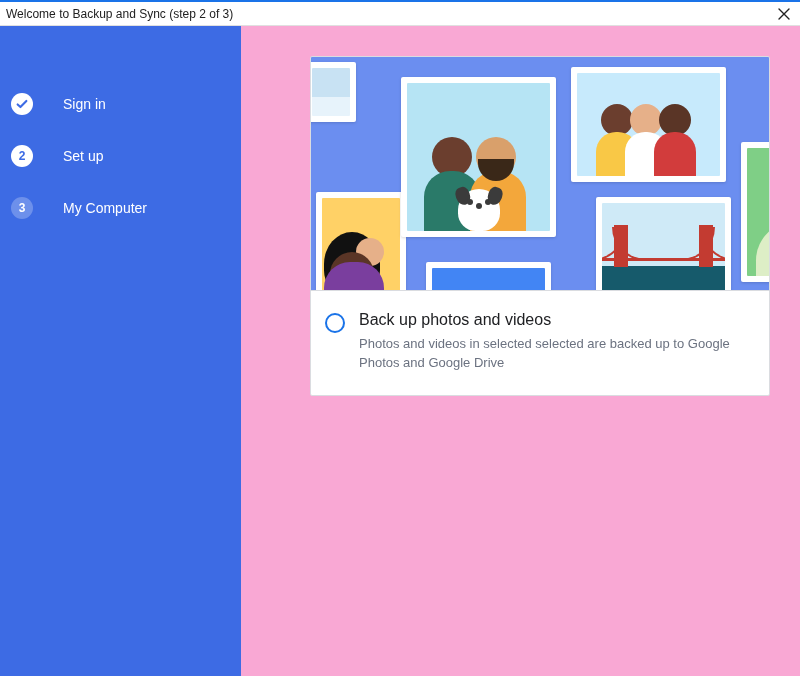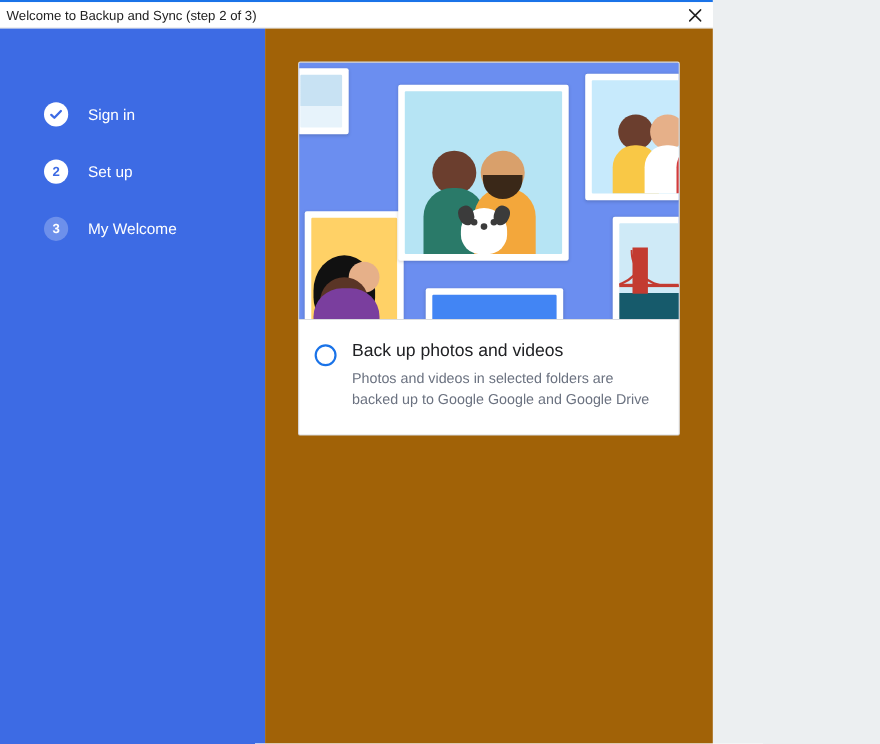--- a/index.html
+++ b/index.html
@@ -4,21 +4,21 @@
 <style>
   * { box-sizing: border-box; margin: 0; padding: 0; }
   body {
     font-family: Arial, "Helvetica Neue", sans-serif;
     background: #eceff1;
     width: 800px;
     height: 676px;
     overflow: hidden;
   }
   .window {
-    width: 648px;
+    width: 800px;
     height: 676px;
     background: #fff;
     display: flex;
     flex-direction: column;
     border-top: 2px solid #1a73e8;
   }
   .titlebar {
     height: 24px;
     background: #fff;
     display: flex;
@@ -50,41 +50,42 @@
     padding-top: 52px;
     color: #fff;
     flex-shrink: 0;
   }
   .sidebar { background: #3966e6; }
   .sidebar { background: #3d6be4; }
   .step {
     display: flex;
     align-items: center;
     height: 52px;
-    padding-left: 40px;
-    gap: 18px;
+    padding-left: 11px;
+    gap: 30px;
     font-size: 14px;
   }
   .step .circle {
     width: 22px; height: 22px; border-radius: 50%;
     background: #fff; color: #3d6be4;
     display:flex; align-items:center; justify-content:center;
     font-size: 12px; font-weight: 600;
     flex-shrink:0;
   }
   .step.inactive .circle {
     background: rgba(255,255,255,0.25);
     color: #fff;
   }
   .step .check svg { width: 14px; height: 14px; }
   .main {
     flex: 1;
-    background: #a16207;
+    background: #f9a8d4;
     display:flex; flex-direction:column;
     min-width: 0;
+    padding-left: 39px;
   }
   .hero {
     margin: 30px 30px 0 30px;
     height: 235px;
     background: #6b8ef0;
     border: 1px solid #dadce0;
     border-radius: 2px 2px 0 0;
     position: relative;
     overflow: hidden;
   }
@@ -228,21 +229,21 @@
             </svg>
         </span>
         <span>Sign in</span>
       </div>
       <div class="step">
         <span class="circle">2</span>
         <span>Set up</span>
       </div>
       <div class="step inactive">
         <span class="circle">3</span>
-        <span>My Welcome</span>
+        <span>My Computer</span>
       </div>
     </div>
 
     <div class="main">
 
       <div class="hero">
         <div class="frame f1">
             <div class="img"></div>
           </div>
         <div class="frame f6">
@@ -311,21 +312,21 @@
           </div>
         <div class="frame f7">
             <div class="img"></div>
           </div>
       </div>
 
       <div class="card first">
         <div class="radio empty"></div>
         <div class="card-text">
           <div class="card-title">Back up photos and videos</div>
-          <div class="card-desc">Photos and videos in selected folders are backed up to Google Google and Google Drive</div>
+          <div class="card-desc">Photos and videos in selected selected are backed up to Google Photos and Google Drive</div>
         </div>
       </div>
 
 
 
     </div>
   </div>
 </div>
 
 </body></html>

